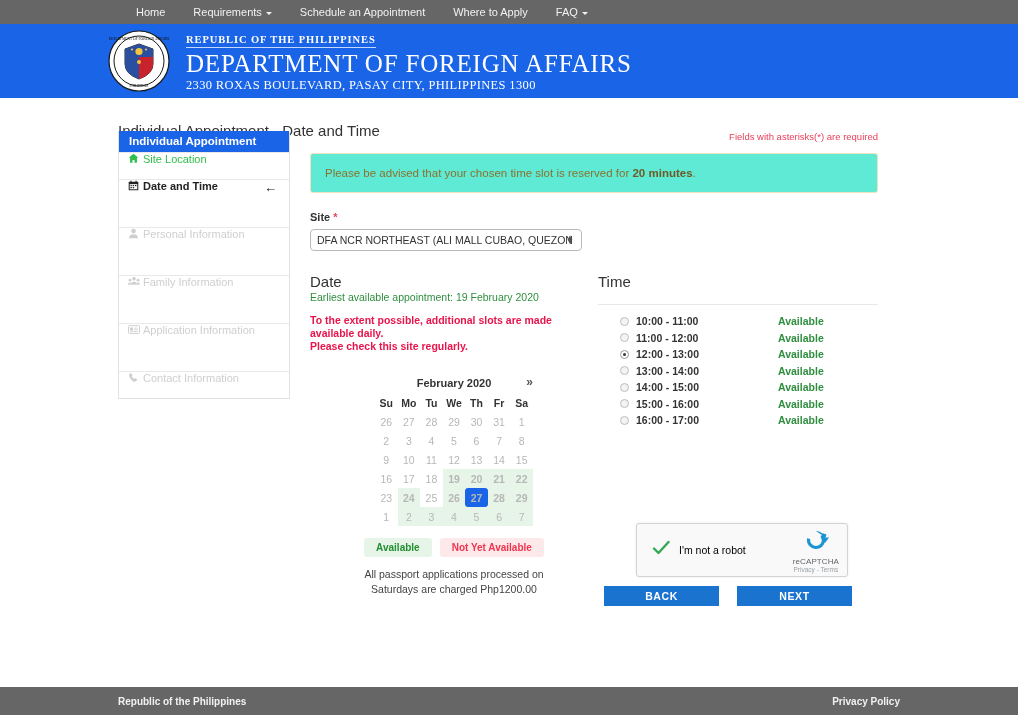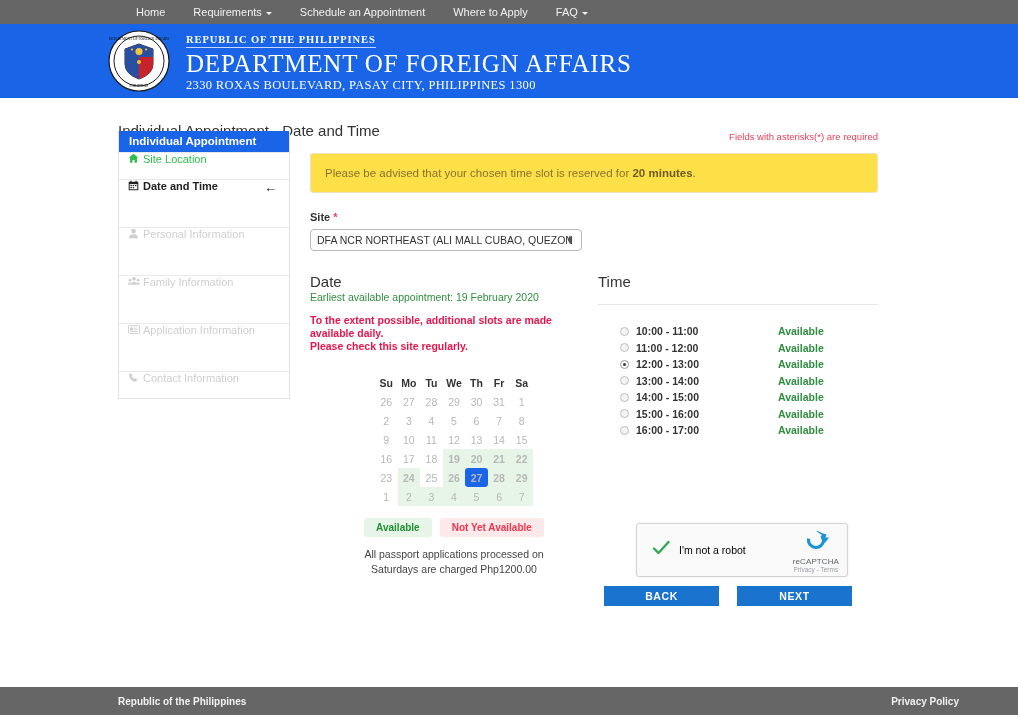--- a/index.html
+++ b/index.html
@@ -74,21 +74,21 @@
   .side-item .ic { width: 15px; flex:0 0 15px; display:flex; align-items:center; }
   .side-item.done { color: #2fbf4b; font-weight: 400; }
   .side-item.active { color: #222; font-weight: bold; }
   .side-item.dim { color: #cfcfcf; margin-top: 21px; }
   .side-arrow { position:absolute; right: 12px; font-size: 13px; color:#111; }
 
   
   .main { position: absolute; left: 310px; top: 131px; width: 568px; }
   .req-note { text-align: right; color: #e8405a; font-size: 9.5px; }
   .alert {
-    margin-top: 11px; background: #fde047; border: 1px solid #eee3bd;
+    margin-top: 11px; background: #5eead4; border: 1px solid #eee3bd;
     color: #8a7230; font-size: 11.5px; padding: 13px 14px; border-radius: 3px;
   }
   .alert b { color: #6e5c26; }
 
   .lbl { font-size: 11px; color:#333; font-weight:bold; margin-top: 18px; }
   .lbl .ast { color:#e8405a; font-weight:bold; }
   .select-wrap {
     margin-top: 6px; width: 272px; height: 22px;
     border: 1px solid #b9b9b9; border-radius: 4px; background: #fff;
     display: flex; align-items: center; padding: 0 6px;
@@ -132,21 +132,21 @@
   .lg {
     font-size: 10px; font-weight: bold; padding: 4px 12px; border-radius: 3px;
   }
   .lg.ok { background:#e7f5e8; color:#1f8f2f; }
   .lg.no { background:#fde8ea; color:#f0354f; }
   .satnote {
     margin-top: 10px; text-align:center; font-size: 10.5px; color:#444; line-height: 1.35;
   }
 
   
-  .time-list { margin-top: 18px; }
+  .time-list { margin-top: 8px; }
   .time-row { display:flex; align-items:center; height: 16.5px; font-size: 10.5px; }
   .radio {
     width: 9px; height: 9px; border-radius: 50%;
     border: 1px solid #bdbdbd; background: #f3f3f3;
     margin-left: 22px; margin-right: 7px; position: relative; flex:0 0 9px;
   }
   .radio.on { background:#fff; border-color:#9a9a9a; }
   .radio.on:after {
     content:""; position:absolute; left:2px; top:2px;
     width:3px;height:3px;border-radius:50%;background:#3a3a3a;
@@ -175,21 +175,21 @@
     display:flex; align-items:center; justify-content:center; border:none;
     cursor:pointer;
   }
 
   
   .footer {
     position:absolute; left:0; bottom:0; width:1018px; height: 28px;
     background:#666666; display:flex; align-items:center;
   }
   .footer .f-l { color:#f1f1f1; font-size: 10px; font-weight:bold; margin-left: 118px; }
-  .footer .f-r { color:#f1f1f1; font-size: 10px; font-weight:bold; margin-left:auto; margin-right: 59px; }
+  .footer .f-r { color:#f1f1f1; font-size: 10px; font-weight:bold; margin-left:auto; margin-right: 118px; }
 </style>
 </head>
 <body>
 
 <div class="page">
 
   <div class="topnav" id="topnav">
       <a href="#">Home</a>
       <a href="#">Requirements<span class="caret-d"></span></a>
       <a href="#">Schedule an Appointment</a>
@@ -321,20 +321,24 @@
 
       <div class="col-date">
         <div class="sect-h">Date</div>
         <div class="sub-green">Earliest available appointment: 19 February 2020</div>
         <div class="warn-red">
           <div>To the extent possible, additional slots are made available daily.</div>
           <div>Please check this site regularly.</div>
         </div>
 
         <div class="cal">
+          <div class="cal-top">
+            <span>February 2020</span>
+            <span class="cal-next">»</span>
+          </div>
           <table class="cal-t">
             <thead>
                 <tr id="cal-head">
                   <th>Su</th>
                   <th>Mo</th>
                   <th>Tu</th>
                   <th>We</th>
                   <th>Th</th>
                   <th>Fr</th>
                   <th>Sa</th>

